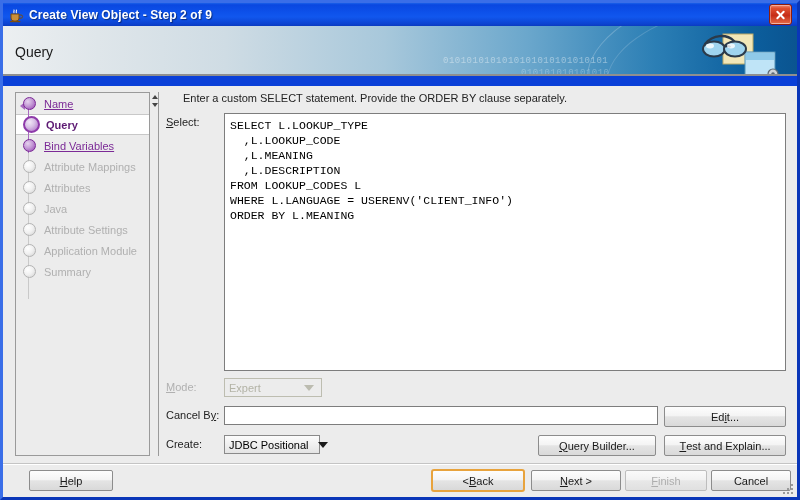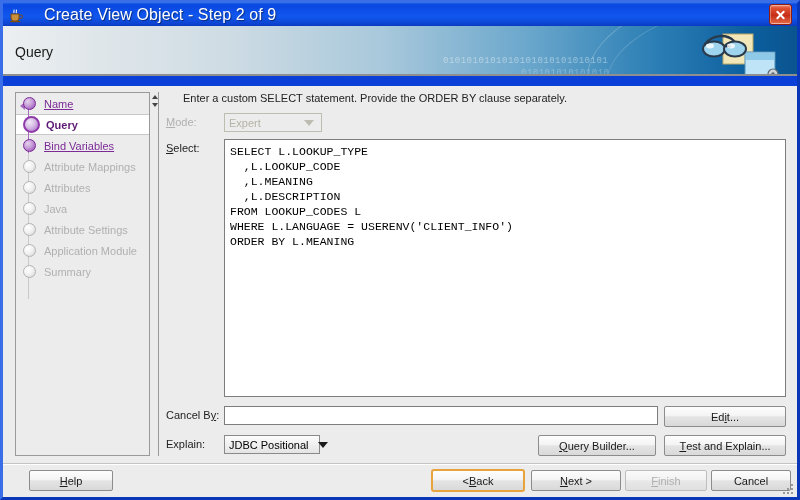--- a/index.html
+++ b/index.html
@@ -43,26 +43,25 @@
     box-sizing: border-box;
   }
   .tb-icon {
     width: 16px; height: 16px;
     margin-right: 5px;
     position: relative;
     flex: 0 0 auto;
   }
   .tb-title {
     color: #ffffff;
-    font-size: 16px;
-    font-weight: normal;
+    font-size: 12px;
+    font-weight: bold;
     text-shadow: 1px 1px 1px rgba(0,0,0,.45);
     white-space: nowrap;
     letter-spacing: .1px;
-    margin-left: 15px;
   }
   .tb-spacer { flex: 1 1 auto; }
   .tb-close {
     width: 21px; height: 19px;
     margin-right: 3px;
     border-radius: 3px;
     background: linear-gradient(to bottom, #f08a72 0%, #e04f30 18%, #c62d17 55%, #e1613f 92%, #f3a48e 100%);
     border: 1px solid #8e1c0b;
     box-shadow: inset 0 0 0 1px rgba(255,255,255,.35);
     display: flex; align-items: center; justify-content: center;
@@ -481,51 +480,51 @@
     <div class="splitter">
       <span class="split-arrow up"></span>
       <span class="split-arrow down"></span>
     </div>
 
     <div class="content">
 
       <p class="instruction">Enter a custom SELECT statement. Provide the ORDER BY clause separately.</p>
 
       <div class="row">
-        <span class="row-label disabled"><span class="mn">M</span><span>ode:</span></span>
-        <span class="combo disabled" style="width:98px;">
-          <span class="cb-text">Expert</span>
-          <span class="cb-arrow"></span>
-        </span>
-      </div>
-
-      <div class="row">
         <span class="row-label"><span class="mn">S</span><span>elect:</span></span>
         <div class="select-area">SELECT L.LOOKUP_TYPE
   ,L.LOOKUP_CODE
   ,L.MEANING
   ,L.DESCRIPTION
 FROM LOOKUP_CODES L
 WHERE L.LANGUAGE = USERENV('CLIENT_INFO')
 ORDER BY L.MEANING</div>
+      </div>
+
+      <div class="row">
+        <span class="row-label disabled"><span class="mn">M</span><span>ode:</span></span>
+        <span class="combo disabled" style="width:98px;">
+          <span class="cb-text">Expert</span>
+          <span class="cb-arrow"></span>
+        </span>
       </div>
 
       <div class="row" style="margin-top:9px;">
         <span class="row-label"><span>Cancel B</span><span class="mn">y</span><span>:</span></span>
         <input class="text-input" style="width: 434px;" type="text" value="">
         <span style="flex:1 1 auto;"></span>
         <span class="btn" style="width:122px;">
             <span>Ed</span>
             <span class="mn">i</span>
             <span>t...</span>
           </span>
       </div>
 
       <div class="row" style="margin-top:8px;">
-        <span class="row-label">Explain:</span>
+        <span class="row-label">Create:</span>
         <span class="combo" style="width:96px;">
           <span class="cb-text">JDBC Positional</span>
           <span class="cb-arrow"></span>
         </span>
         <span style="flex:1 1 auto;"></span>
         <span class="btn" style="width:118px;margin-right:8px;">
             <span></span>
             <span class="mn">Q</span>
             <span>uery Builder...</span>
           </span>

